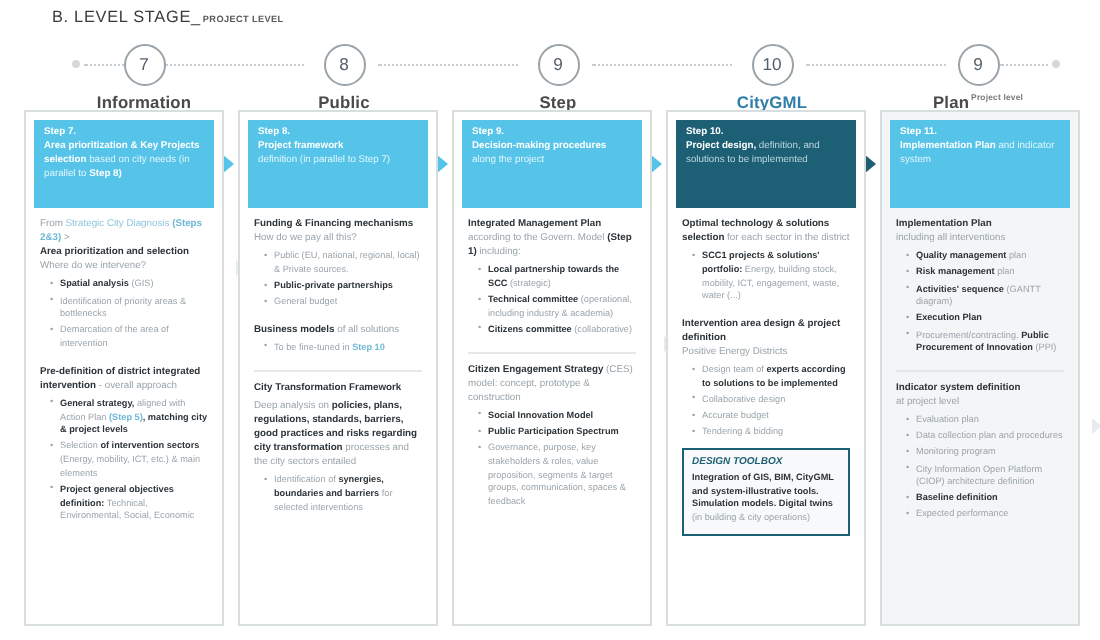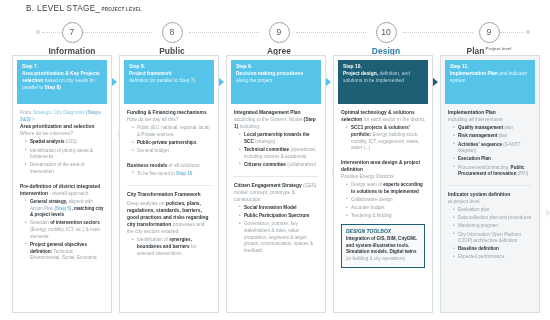--- a/index.html
+++ b/index.html
@@ -241,25 +241,25 @@
   <div class="node" style="left:72px">
     <div class="circle">7</div>
     <div class="node-label">Information</div>
   </div>
   <div class="node" style="left:172px">
     <div class="circle">8</div>
     <div class="node-label">Public</div>
   </div>
   <div class="node" style="left:279px">
     <div class="circle">9</div>
-    <div class="node-label">Agree</div>
+    <div class="node-label">Step</div>
   </div>
   <div class="node" style="left:386px">
     <div class="circle">10</div>
-    <div class="node-label accent">Design</div>
+    <div class="node-label accent">CityGML</div>
   </div>
   <div class="node" style="left:489px">
     <div class="circle">9</div>
     <div class="node-label"><span>Plan</span><span class="node-sup">Project level</span></div>
   </div>
 </div>
 
 <div class="cols">
 
   <div class="arrow" style="left:111px"></div>

